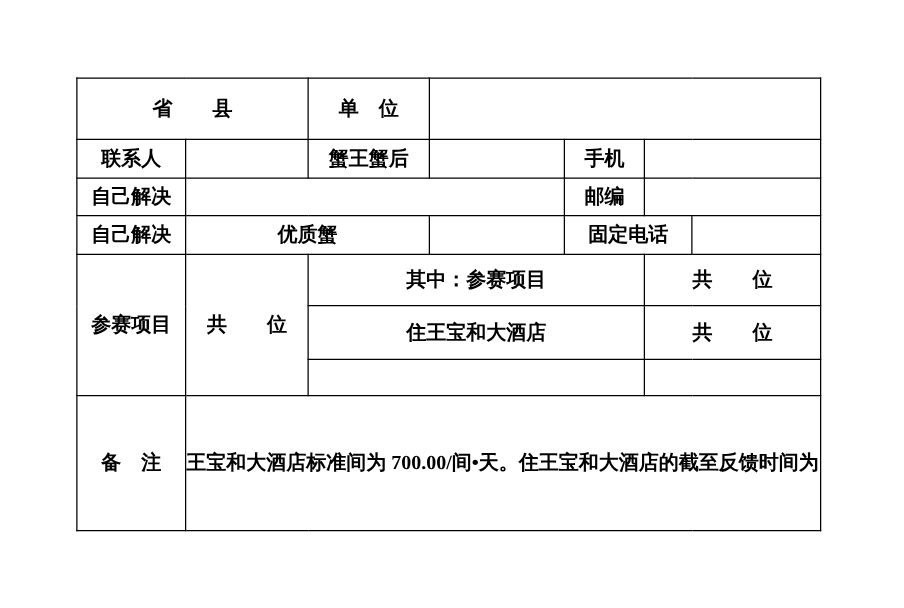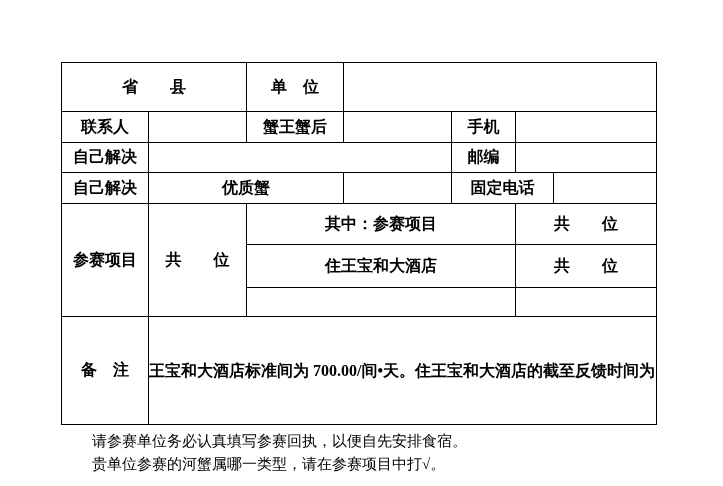--- a/index.html
+++ b/index.html
@@ -119,18 +119,14 @@
       <td colspan="2"></td>
     </tr>
 
     <tr style="height:108px">
       <td>备　注</td>
       <td colspan="6" class="remark-content-cell">王宝和大酒店标准间为 700.00/间•天。住王宝和大酒店的截至反馈时间为 10 月 18 日。</td>
     </tr>
   </tbody>
     </table>
 
-  <div class="footer">
-    <div>请参赛单位务必认真填写参赛回执，以便自先安排食宿。</div>
-    <div>贵单位参赛的河蟹属哪一类型，请在参赛项目中打√。</div>
-  </div>
 
 </div>
 
 </body></html>

